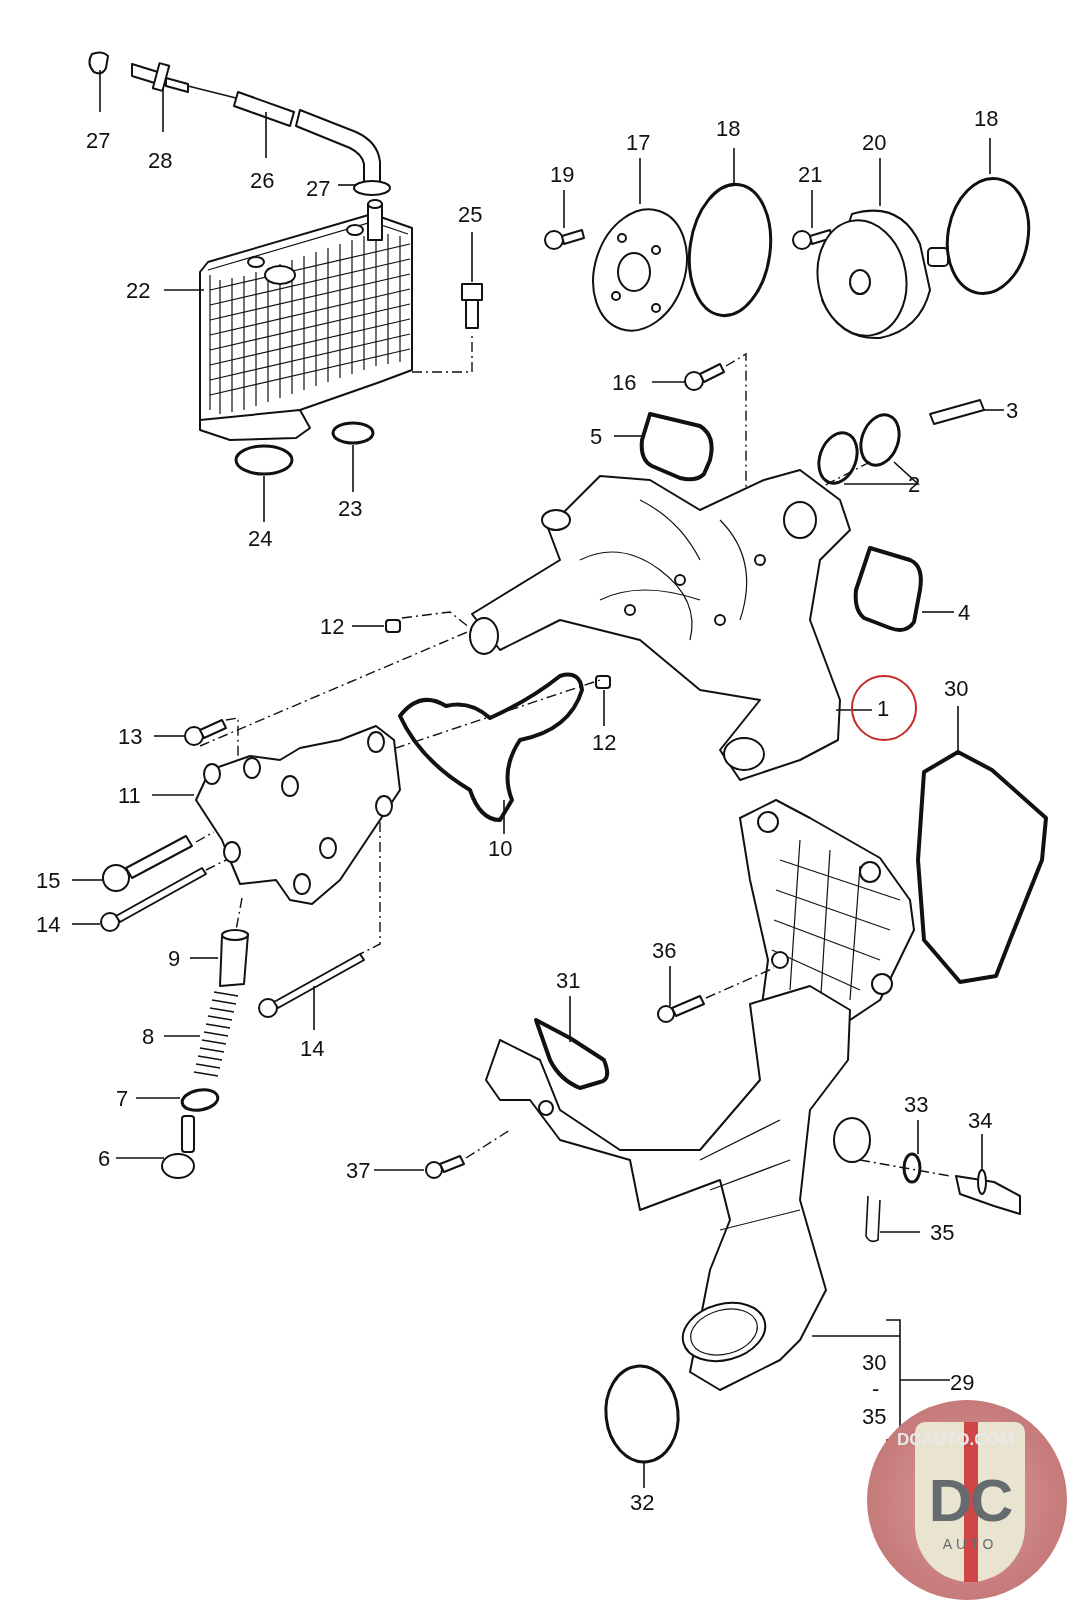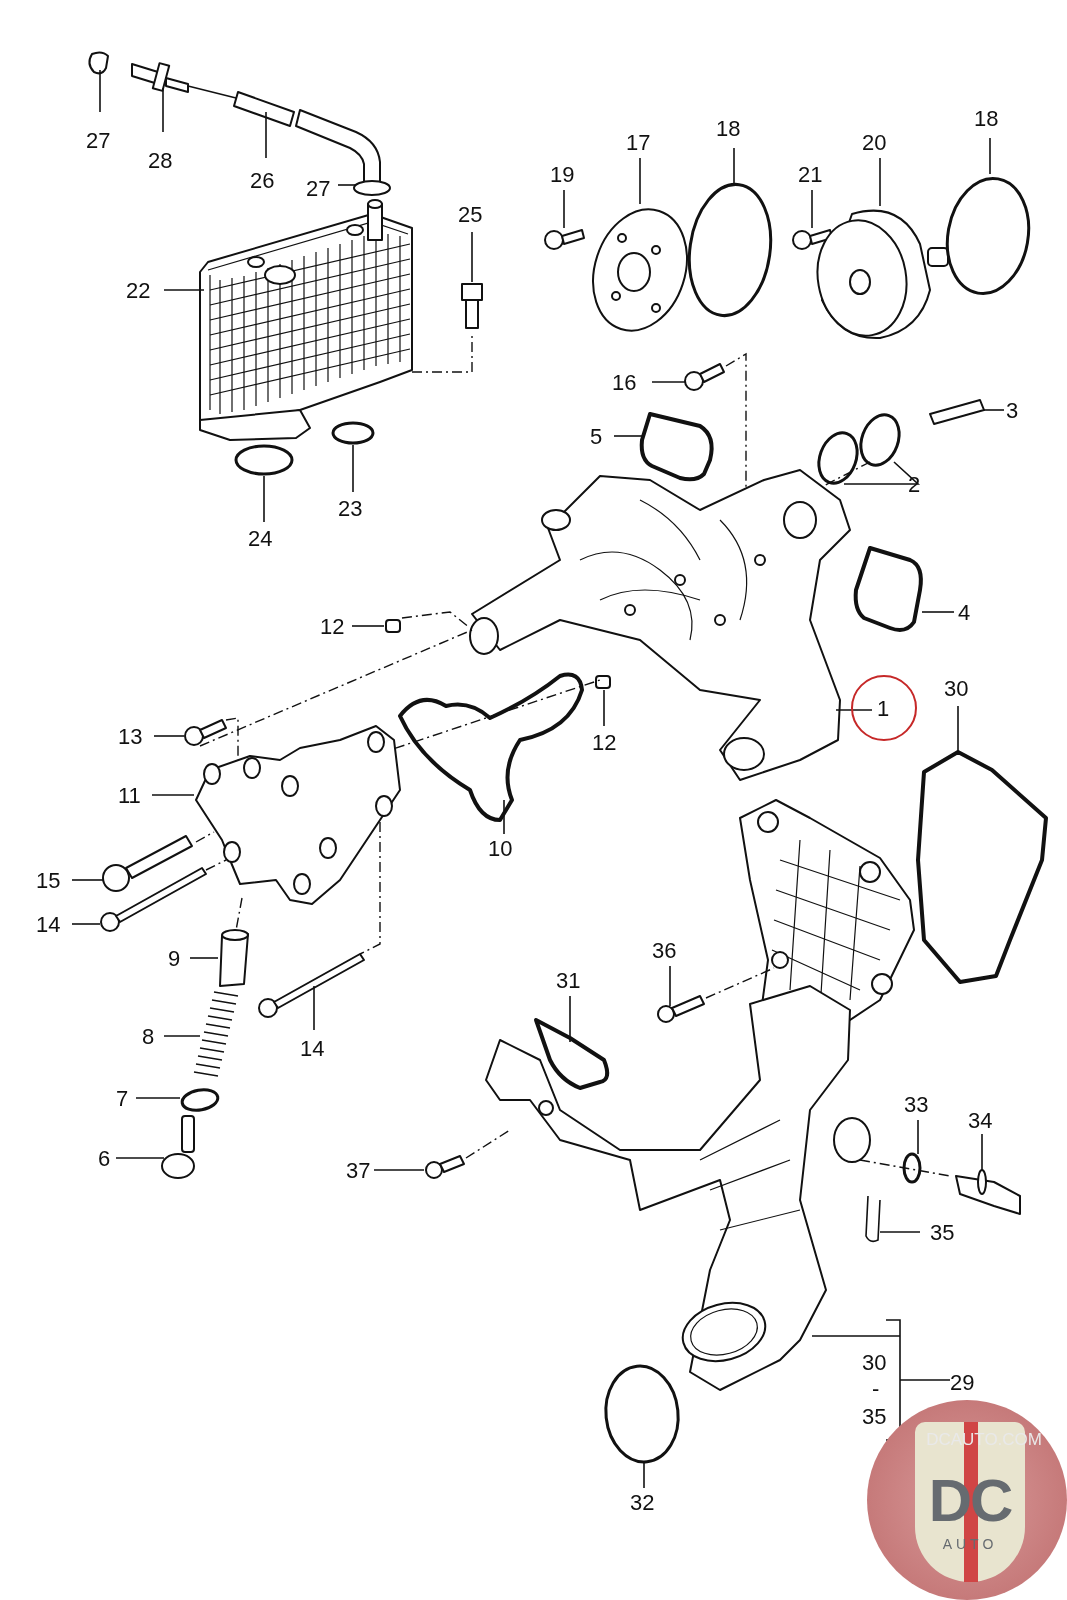--- a/index.html
+++ b/index.html
@@ -8,21 +8,21 @@
   .lbl{font-family:"Liberation Sans",sans-serif;font-size:22px;fill:#111;}
   .ln{stroke:#111;stroke-width:1.6;fill:none;}
   .dash{stroke:#111;stroke-width:1.4;fill:none;stroke-dasharray:10 4 2 4;}
   .part{stroke:#111;stroke-width:2;fill:#fff;stroke-linejoin:round;}
   .thin{stroke:#111;stroke-width:1.2;fill:none;}
   .ring{stroke:#111;stroke-width:3;fill:none;}
   .gasket{stroke:#111;stroke-width:4;fill:none;stroke-linejoin:round;}
   #logo{position:absolute;left:867px;top:1400px;width:200px;height:200px;border-radius:50%;background:radial-gradient(circle at 50% 50%,#d99a9a 0%,#c67a7a 70%,#b86c6c 100%);overflow:hidden;}
   #logo .shield{position:absolute;left:48px;top:22px;width:110px;height:160px;background:#e8e4cf;border-radius:10px 10px 55px 55px;}
   #logo .stripe{position:absolute;left:49px;top:0;width:14px;height:160px;background:#d04545;}
-  #logo .site{position:absolute;left:-18px;top:8px;width:145px;text-align:right;font-weight:normal;font-size:17px;color:#e9e9e9;}
+  #logo .site{position:absolute;left:-18px;top:8px;width:145px;text-align:left;font-weight:bold;font-size:17px;color:#e9e9e9;}
   #logo .dc{position:absolute;left:2px;top:44px;width:106px;text-align:center;font-weight:bold;font-size:60px;color:#666b70;letter-spacing:-2px;}
   #logo .auto{position:absolute;left:0;top:114px;width:110px;text-align:center;font-size:14px;color:#666b70;letter-spacing:4px;}
 </style>
 </head>
 <body>
 
 <svg id="diagram" viewBox="0 0 1067 1600" xmlns="http://www.w3.org/2000/svg">
 
   <g>
     <path class="part" d="M92 54 q-6 10 2 18 q8 4 12 -4 l2 -12 q-6 -6 -16 -2z"></path>

